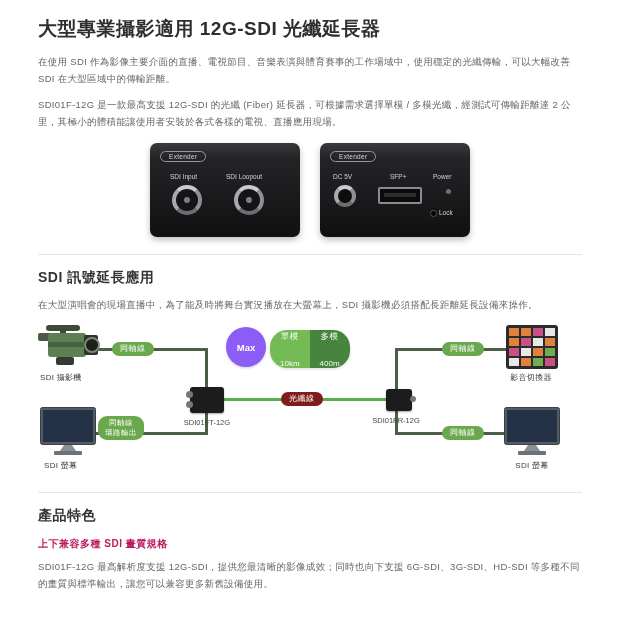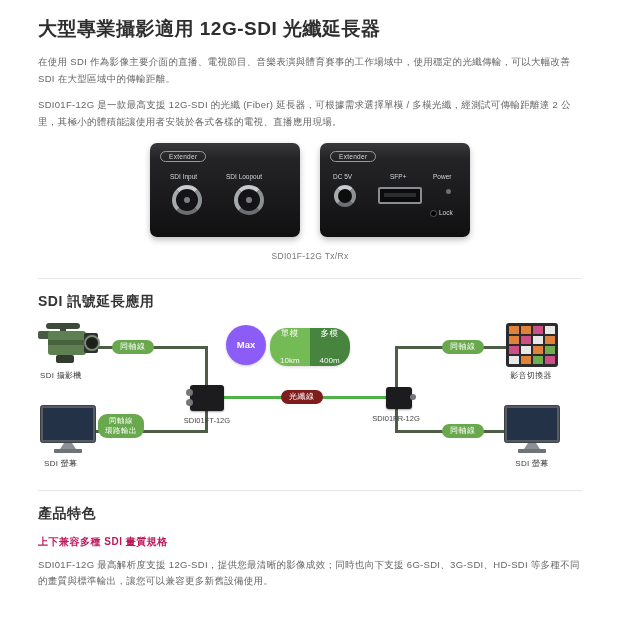--- a/index.html
+++ b/index.html
@@ -126,25 +126,25 @@
       <span class="rx-label lbl-dc">DC 5V</span>
       <span class="rx-label lbl-sfp">SFP+</span>
       <span class="rx-label lbl-power">Power</span>
       <span class="dc-jack"></span>
       <span class="sfp-cage"></span>
       <span class="power-led"></span>
       <span class="lock-hole"></span>
       <span class="rx-label lbl-lock">Lock</span>
     </div>
   </div>
-  <div class="photo-caption">SDI01F-12G Tx/Rx</div>
 
   <hr class="divider">
 
   <h2 class="section-heading">SDI 訊號延長應用</h2>
+  <p class="body-text">在大型演唱會的現場直播中，為了能及時將舞台實況播放在大螢幕上，SDI 攝影機必須搭配長距離延長設備來操作。</p>
 
   <div class="diagram">
 
     <div class="dline l-cam-h"></div>
     <div class="vline l-tx-v"></div>
     <div class="dline l-fiber fline"></div>
     <div class="vline l-rx-v-up"></div>
     <div class="dline l-rx-h-top"></div>
     <div class="vline l-tx-v-down"></div>
     <div class="dline l-left-h-bot"></div>

